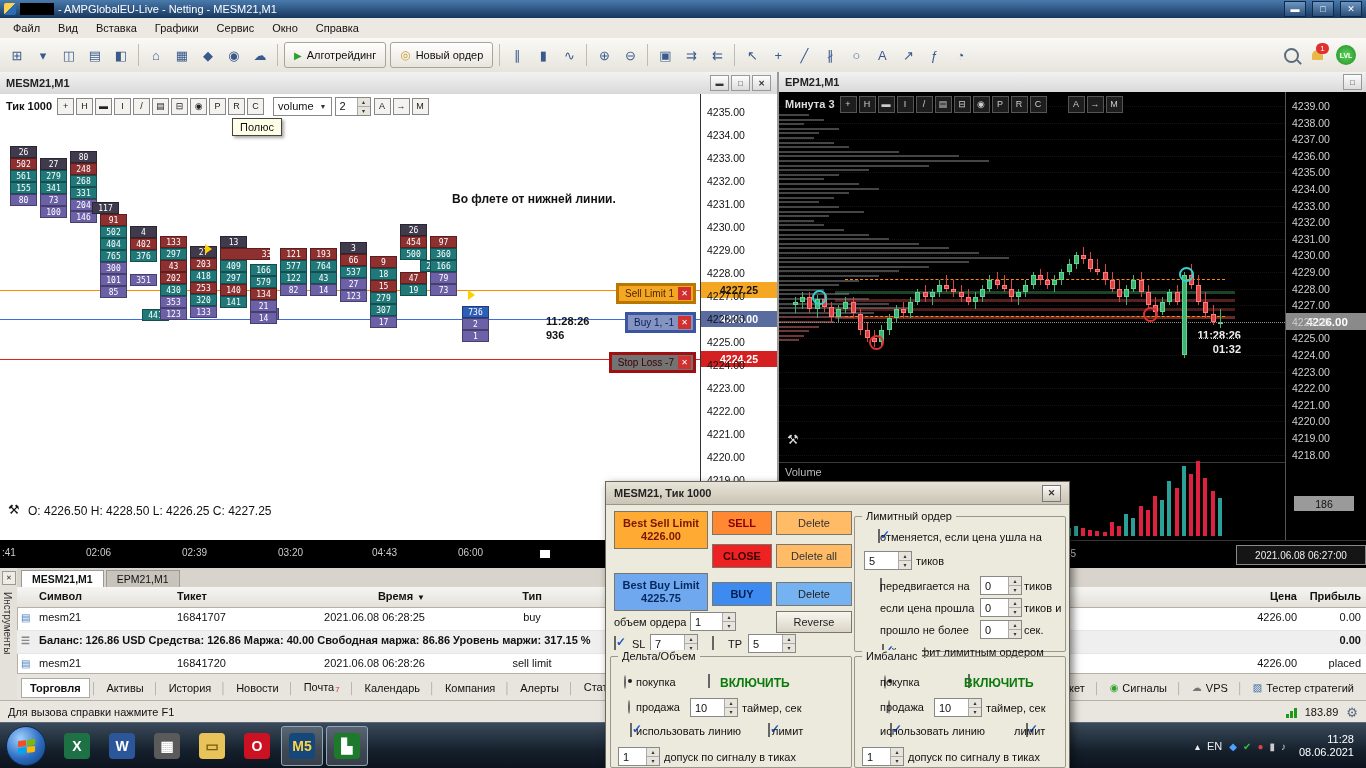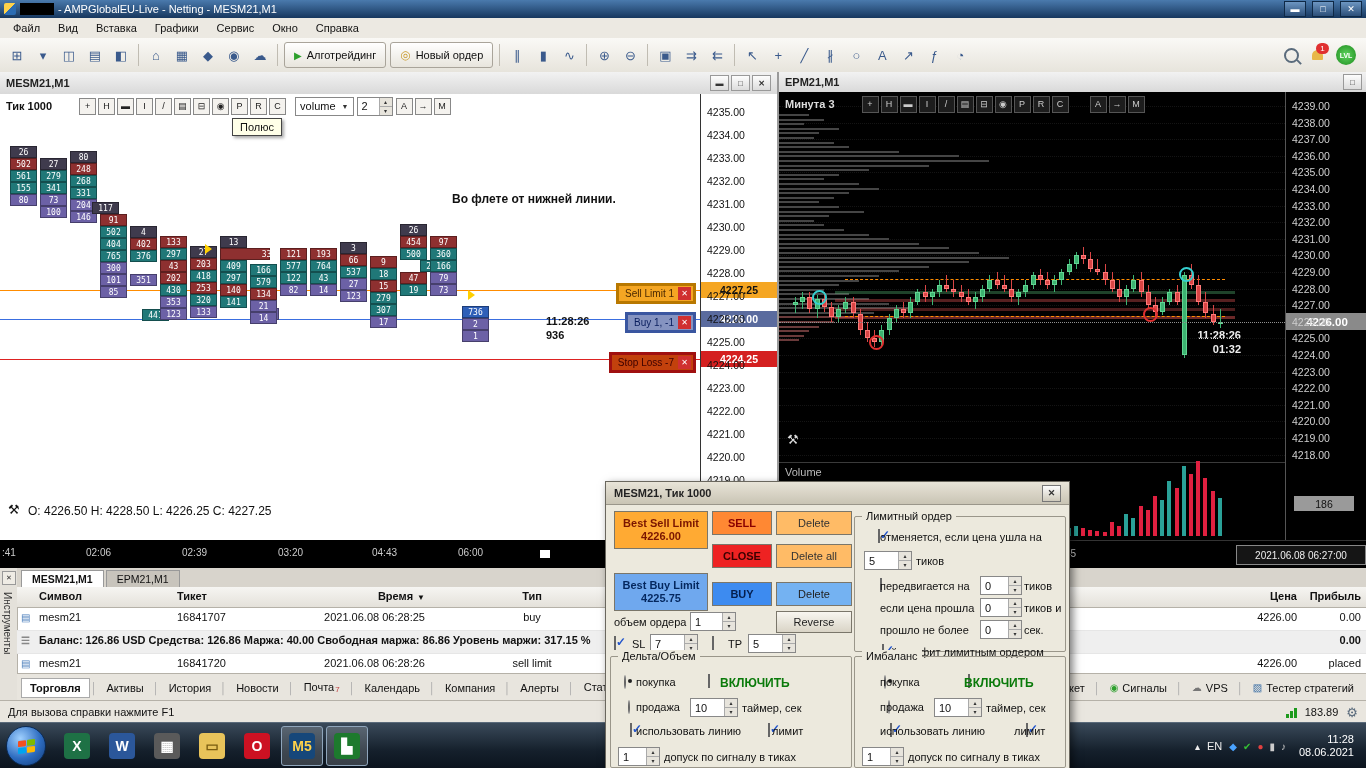--- a/index.html
+++ b/index.html
@@ -42,21 +42,21 @@
   .cw.right{left:777px;width:589px;height:496px;background:#000;border-left:2px solid #9a9a9a;}
   .cw-title{height:22px;background:linear-gradient(#f2f2f2,#d9d9d9);border-bottom:1px solid #aaa;display:flex;
     align-items:center;padding:0 6px;color:#222;font-weight:bold;}
   .cw.right .cw-title{height:20px;}
   .cw-title .spacer{flex:1;}
   .cwin-btn{width:17px;height:14px;border:1px solid #999;background:linear-gradient(#fdfdfd,#dcdcdc);
     font-size:8px;display:flex;align-items:center;justify-content:center;margin-left:2px;color:#333;}
   .cw-toolbar{position:absolute;left:0;right:0;display:flex;align-items:center;gap:3px;padding:0 6px;height:24px;z-index:5;}
   .cw.left .cw-toolbar{top:22px;color:#111;}
   .cw.right .cw-toolbar{top:20px;color:#ddd;}
-  .tf-label{font-weight:bold;margin-right:24px;}
+  .tf-label{font-weight:bold;margin-right:2px;}
   .tbn-row{display:flex;gap:2px;}
   .tbn{width:15px;height:15px;border:1px solid #888;background:#f4f2ee;color:#222;font-size:9px;
     display:flex;align-items:center;justify-content:center;}
   .cw.right .tbn{background:#1d1d1d;border-color:#555;color:#ccc;}
   .combo{height:17px;border:1px solid #888;background:#fff;display:flex;align-items:center;gap:6px;padding:0 4px;margin-left:6px;}
   .carat{font-size:7px;color:#333;}
   .spin{height:17px;border:1px solid #888;background:#fff;display:inline-flex;align-items:stretch;}
   .spin .sv{flex:1;display:flex;align-items:center;padding:0 4px;}
   .spin .sb{width:12px;border-left:1px solid #aaa;display:flex;flex-direction:column;background:#e7e4dc;position:relative;}
   .spin .sb::before{content:"▴";font-size:6px;line-height:8px;text-align:center;color:#333;}
@@ -71,21 +71,21 @@
   .time-lbl{position:absolute;top:7px;font-size:10px;color:#ccc;}
   .cell{position:absolute;width:27px;height:12px;display:flex;align-items:center;justify-content:center;
     color:#fff;font-size:8px;font-family:"DejaVu Sans Mono",monospace;border:1px solid rgba(0,0,0,.35);box-sizing:border-box;}
   .c-d{background:#3f3b4d;} .c-r{background:#8e3030;} .c-t{background:#207878;} .c-p{background:#6c61a6;} .c-b{background:#2e5fb8;}
   .hline{position:absolute;left:0;width:100%;height:0;}
   .l-sell{border-top:1px solid #ff8c00;} .l-buy{border-top:1px solid #3a6ee0;} .l-stop{border-top:1px solid #dd2222;}
   .order-label{position:absolute;right:4px;height:15px;display:flex;align-items:center;font-size:10px;gap:4px;
     padding:0 2px 0 6px;border:3px solid #4d7c0f;}
   .ol-sell{background:#f5a623;color:#4a2800;border-color:#b87800;}
   .ol-buy{background:#8593c0;color:#0a1e5e;border-color:#3a56a0;}
-  .ol-stop{background:#c2410c;color:#3c0000;border-color:#a01010;}
+  .ol-stop{background:#737373;color:#3c0000;border-color:#a01010;}
   .ol-x{width:13px;height:13px;background:#d03030;color:#fff;display:flex;align-items:center;justify-content:center;font-size:8px;}
   .price-tag{position:absolute;left:0;width:76px;height:16px;display:flex;align-items:center;justify-content:center;
     font-size:10.5px;font-weight:bold;}
   .pt-sell{background:#f5a623;color:#111;}
   .pt-buy{background:#5a6b9e;color:#fff;}
   .pt-stop{background:#d42020;color:#fff;}
   .annotation{position:absolute;left:452px;top:98px;font-size:12px;font-weight:bold;color:#111;}
   .cur-readout{position:absolute;left:546px;top:220px;font-size:11px;font-weight:bold;color:#111;line-height:14px;}
   .ohlc{position:absolute;left:28px;top:410px;font-size:12px;color:#111;}
   .hammer{position:absolute;font-size:13px;}

